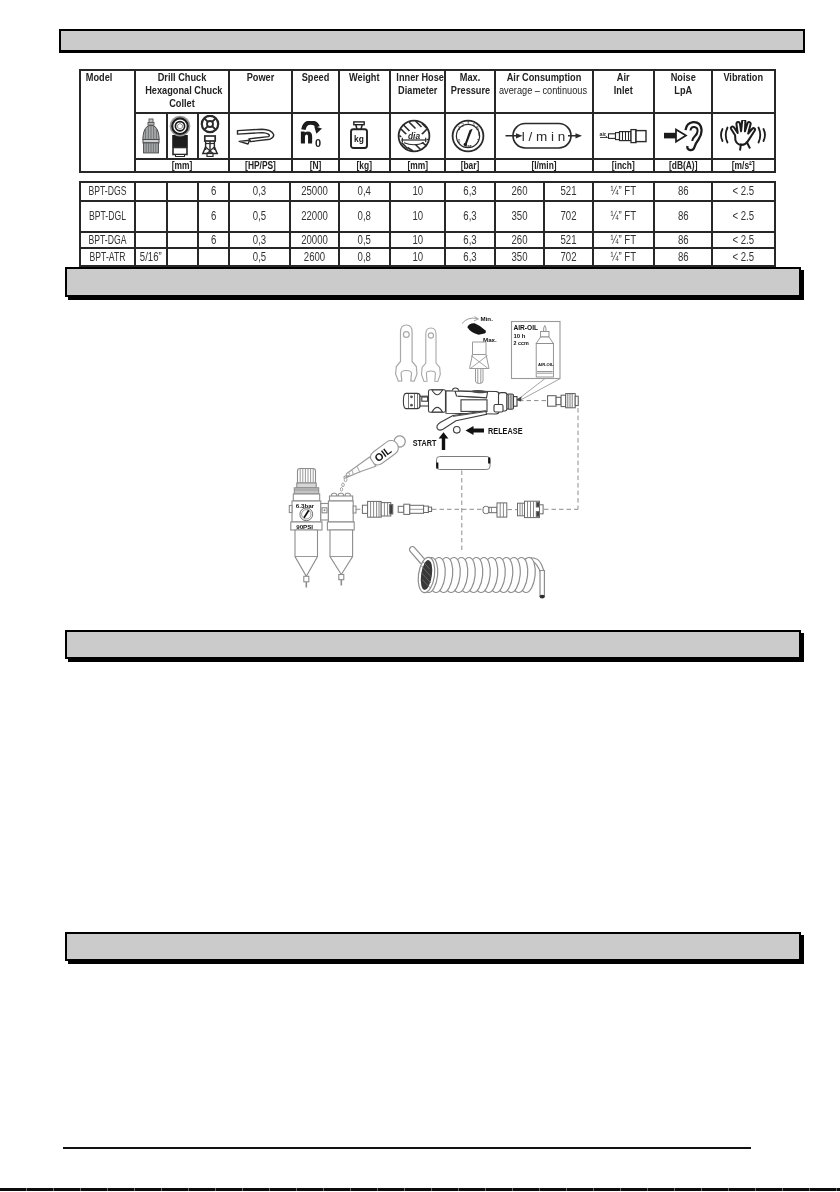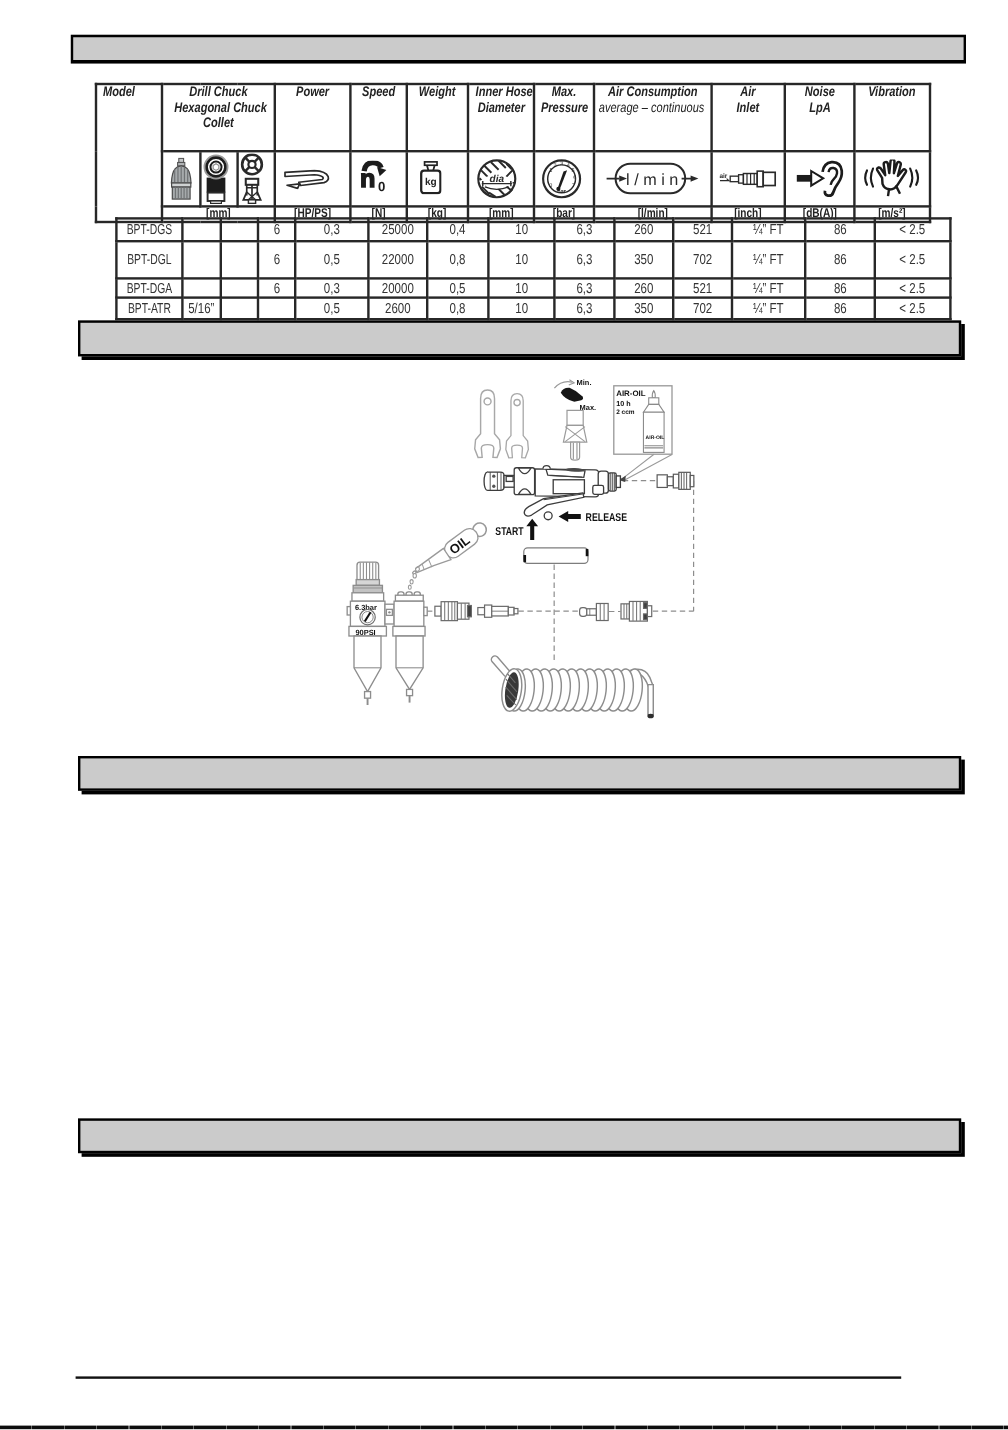--- a/index.html
+++ b/index.html
@@ -30,21 +30,21 @@
       <col style="width:50.5px">
       <col style="width:55.5px">
   <col style="width:50px">
       <col style="width:98px">
       <col style="width:60.5px">
       <col style="width:58.5px">
       <col style="width:62.5px">
  </colgroup>
 
  <tbody>
-      <tr style="height:56px;font-style:italic;">
+      <tr style="height:43px;">
   <td rowspan="3" class="hd" style="text-align:left;">
           <span class="c" style="transform-origin:0 0;padding-left:6px;">Model</span>
         </td>
   <td colspan="3" class="hd">
           <span class="c">Drill Chuck</span>
           <span class="c">Hexagonal Chuck</span>
           <span class="c">Collet</span>
         </td>
   <td class="hd">
           <span class="c">Power</span>
@@ -232,21 +232,21 @@
   <td class="un">
           <span class="c">[dB(A)]</span>
         </td>
   <td class="un">
           <span class="c">[m/s²]</span>
         </td>
  </tr>
 </tbody>
   </table>
 
-<table class="dt" style="left:96px;top:181px;width:695px;">
+<table class="dt" style="left:79px;top:181px;width:695px;">
  <colgroup>
   <col style="width:55px">
       <col style="width:31.5px">
       <col style="width:31px">
       <col style="width:31.5px">
   <col style="width:61px">
       <col style="width:49px">
       <col style="width:50.5px">
       <col style="width:55.5px">
   <col style="width:50px">

